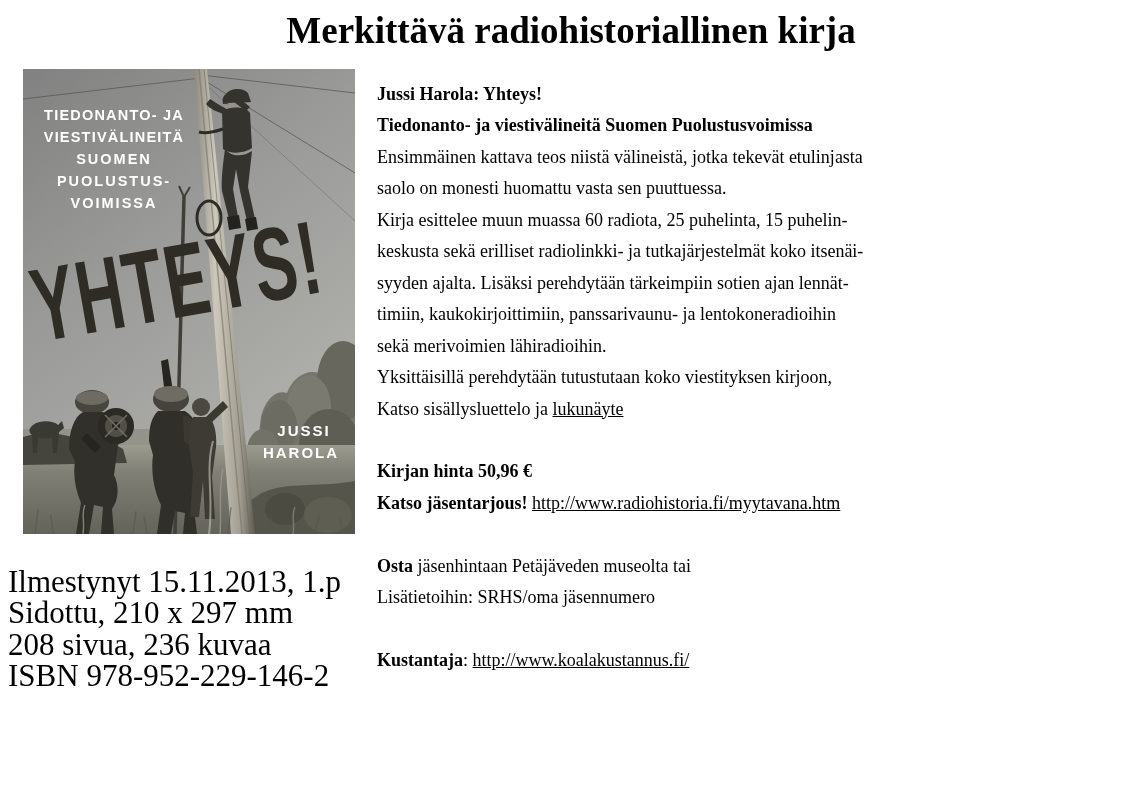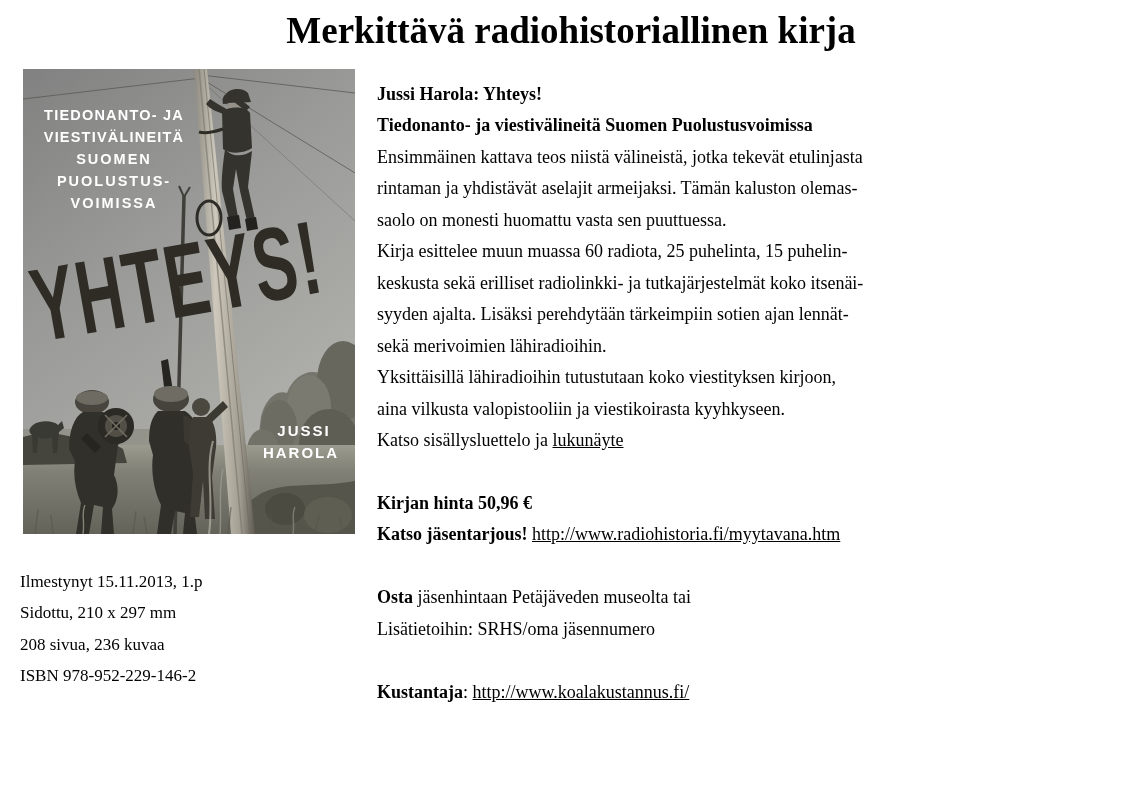--- a/index.html
+++ b/index.html
@@ -11,22 +11,22 @@
   h1.title{
     position:absolute;top:9px;left:0;width:1142px;margin:0;
     text-align:center;font-size:37px;font-weight:bold;letter-spacing:0;
     font-family:"Liberation Serif", serif;
   }
   .cover{
     position:absolute;left:23px;top:69px;width:293px;height:465px;
   }
   .cover svg{display:block;width:332px;height:465px;}
   .pubdetails{
-    position:absolute;left:20px;top:566px;
-    font-size:17px;line-height:31.4px;white-space:nowrap;
+    position:absolute;left:8px;top:566px;
+    font-size:31px;line-height:31.4px;white-space:nowrap;
   }
   .desc{
     position:absolute;left:377px;top:79px;width:762px;
     font-size:18px;line-height:31.45px;
   }
   .dline{min-height:31.45px;white-space:nowrap;}
   .seg-b{font-weight:bold;}
   a.lnk{color:#000000;text-decoration:underline;cursor:pointer;}
 </style>
 </head>
@@ -177,28 +177,27 @@
     <div class="pline">Ilmestynyt 15.11.2013, 1.p</div>
     <div class="pline">Sidottu, 210 x 297 mm</div>
     <div class="pline">208 sivua, 236 kuvaa</div>
     <div class="pline">ISBN 978-952-229-146-2</div>
   </div>
 
   <div class="desc" id="desc">
       <div class="dline"><span class="seg-b">Jussi Harola: Yhteys!</span></div>
       <div class="dline"><span class="seg-b">Tiedonanto- ja viestivälineitä Suomen Puolustusvoimissa</span></div>
       <div class="dline"><span class="seg">Ensimmäinen kattava teos niistä välineistä, jotka tekevät etulinjasta</span></div>
-      <div class="dline"><span class="seg">rintaman ja yhdistävät aselajit armeijaksi. Tämän kaluston olemas-</span></div>
       <div class="dline"><span class="seg">saolo on monesti huomattu vasta sen puuttuessa.</span></div>
       <div class="dline"><span class="seg">Kirja esittelee muun muassa 60 radiota, 25 puhelinta, 15 puhelin-</span></div>
       <div class="dline"><span class="seg">keskusta sekä erilliset radiolinkki- ja tutkajärjestelmät koko itsenäi-</span></div>
       <div class="dline"><span class="seg">syyden ajalta. Lisäksi perehdytään tärkeimpiin sotien ajan lennät-</span></div>
+      <div class="dline"><span class="seg">timiin, kaukokirjoittimiin, panssarivaunu- ja lentokoneradioihin</span></div>
       <div class="dline"><span class="seg">sekä merivoimien lähiradioihin.</span></div>
-      <div class="dline"><span class="seg">Yksittäisillä lähiradioihin tutustutaan koko viestityksen kirjoon,</span></div>
-      <div class="dline"><span class="seg">aina vilkusta valopistooliin ja viestikoirasta kyyhkyseen.</span></div>
+      <div class="dline"><span class="seg">Yksittäisillä perehdytään tutustutaan koko viestityksen kirjoon,</span></div>
       <div class="dline"><span class="seg">Katso sisällysluettelo ja </span><a href="#" class="lnk">lukunäyte</a></div>
       <div class="dline"></div>
       <div class="dline"><span class="seg-b">Kirjan hinta 50,96 €</span></div>
       <div class="dline"><span class="seg-b">Katso jäsentarjous! </span><a href="#" class="lnk">http://www.radiohistoria.fi/myytavana.htm</a></div>
       <div class="dline"></div>
       <div class="dline"><span class="seg-b">Osta</span><span class="seg"> jäsenhintaan Petäjäveden museolta tai</span></div>
       <div class="dline"><span class="seg">Lisätietoihin: SRHS/oma jäsennumero</span></div>
       <div class="dline"></div>
       <div class="dline"><span class="seg-b">Kustantaja</span><span class="seg">: </span><a href="#" class="lnk">http://www.koalakustannus.fi/</a></div>
     </div>

